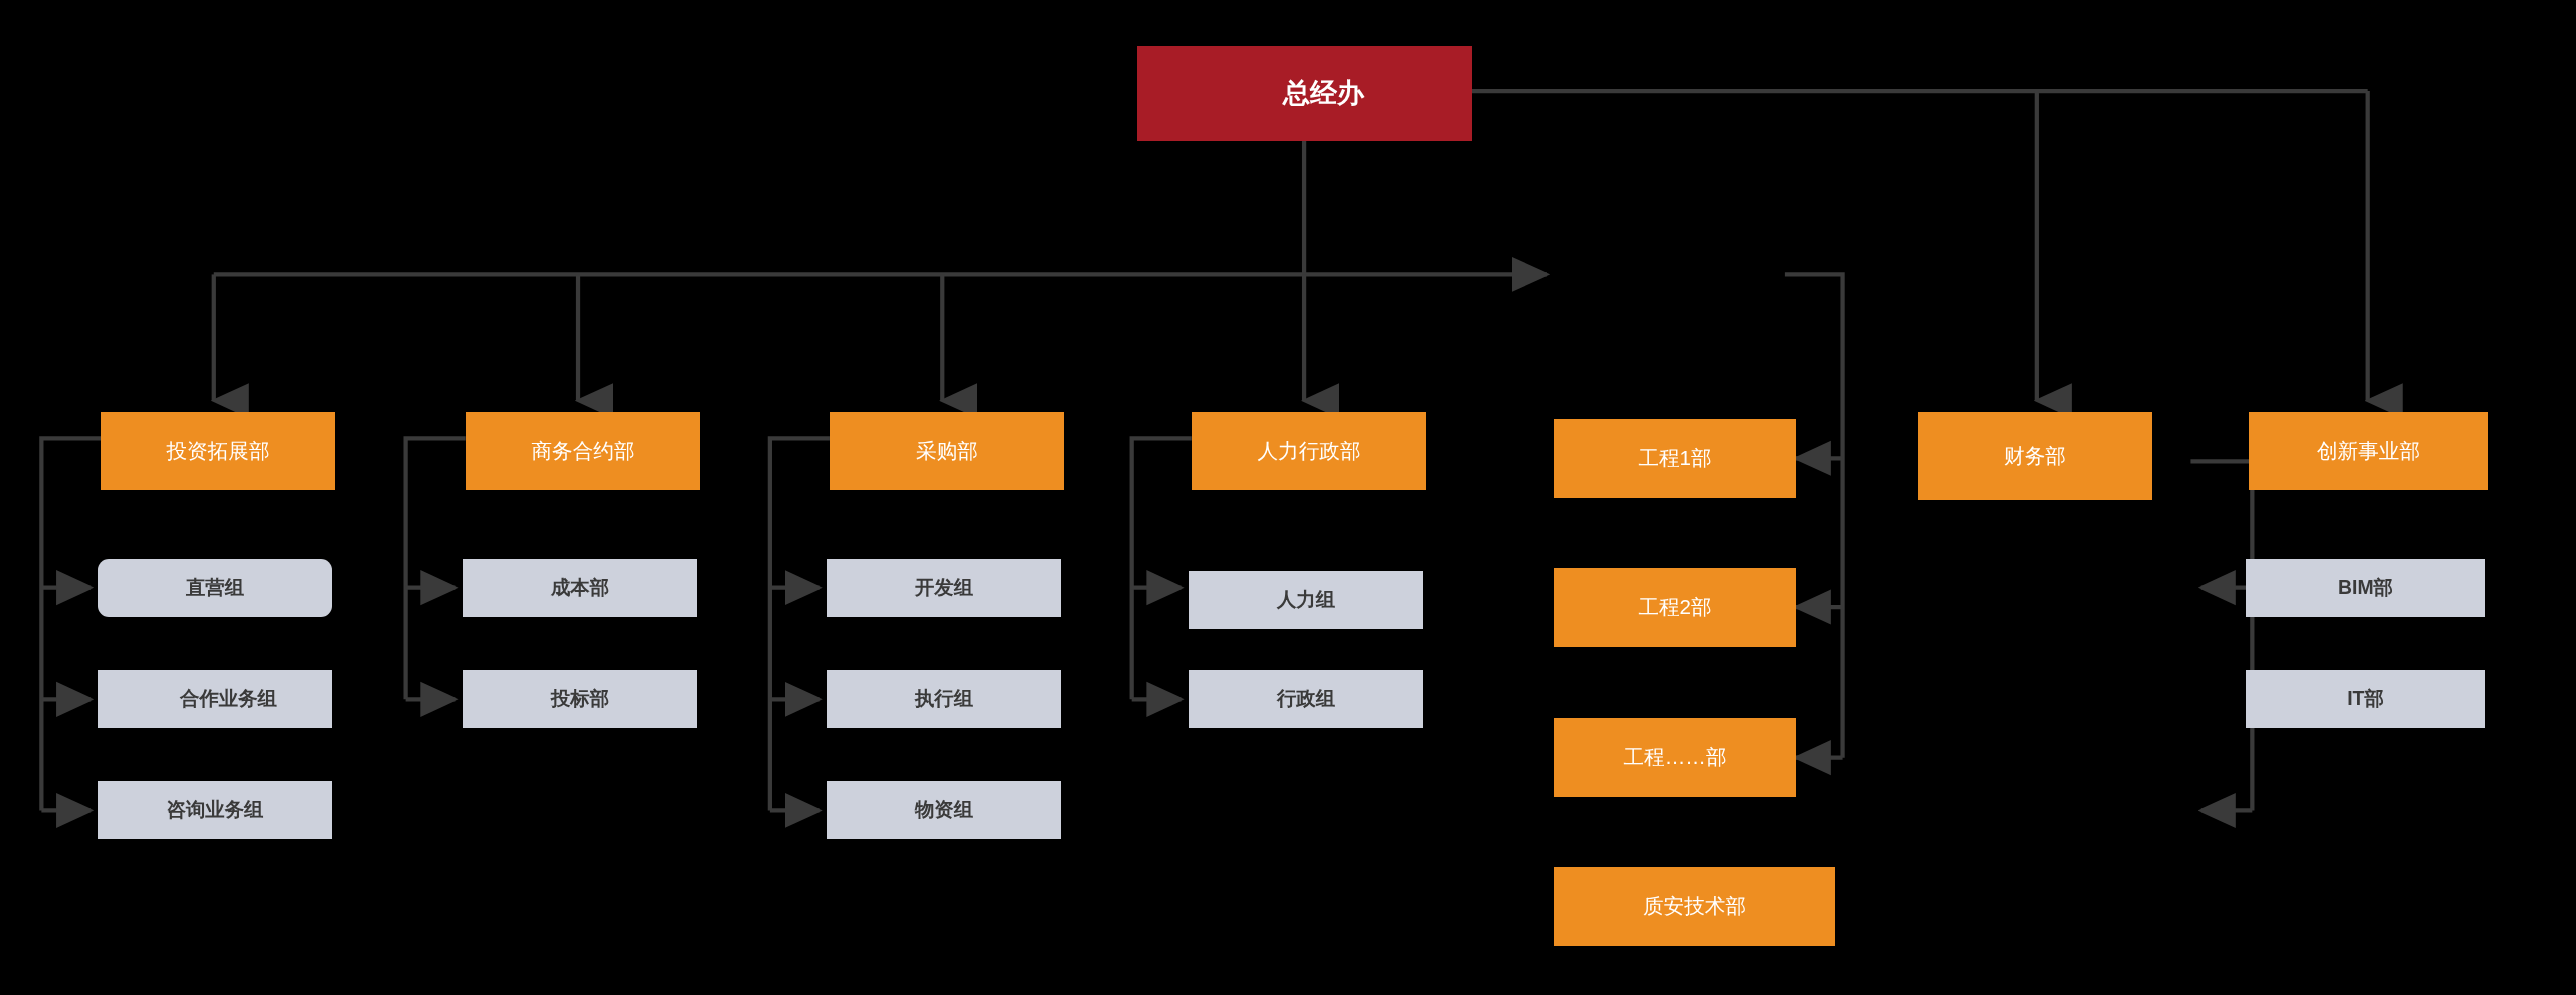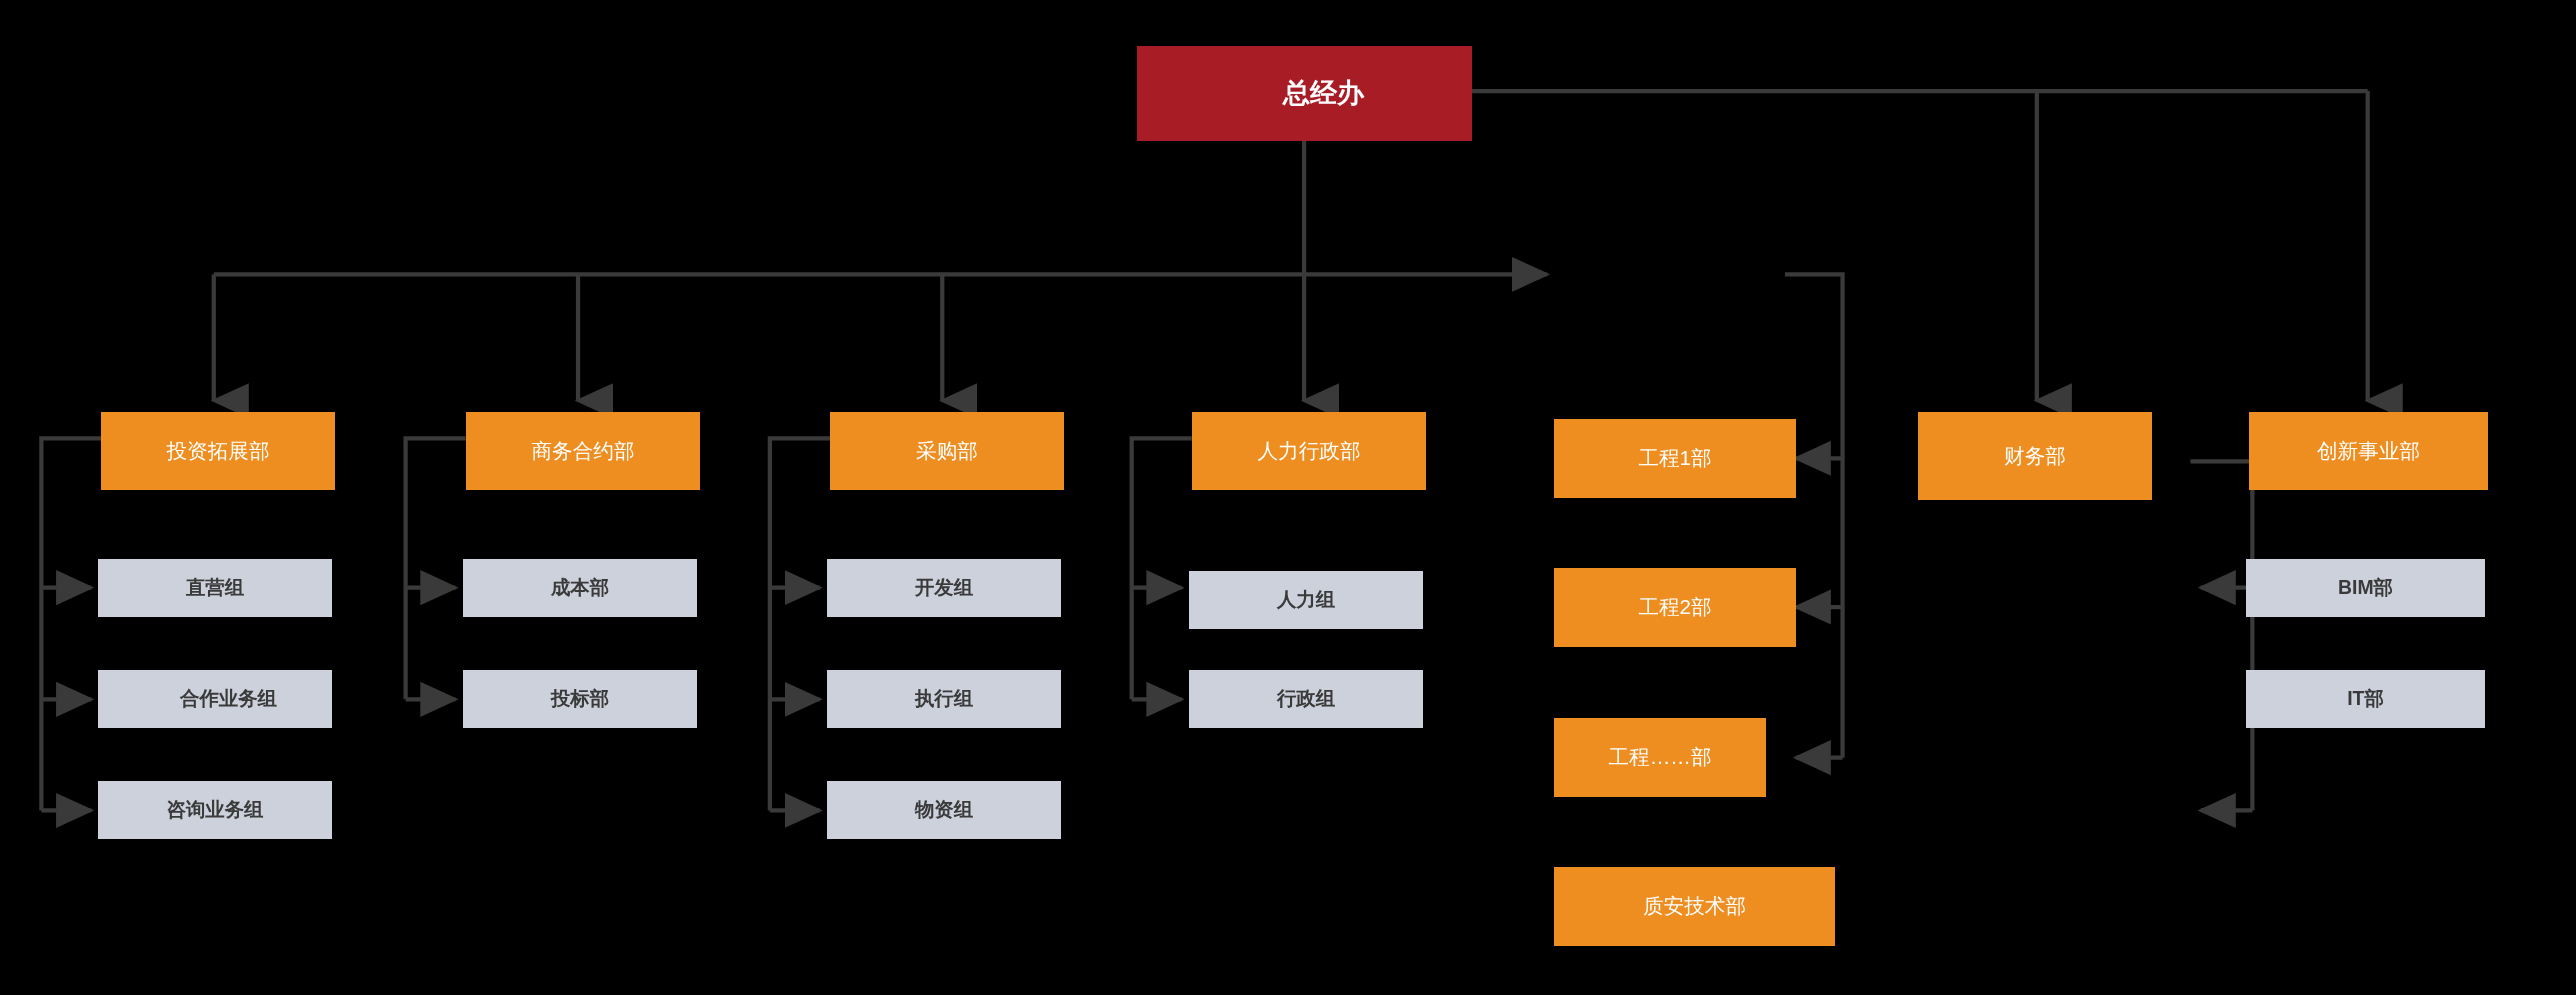--- a/index.html
+++ b/index.html
@@ -74,21 +74,21 @@
     </g>
   </svg>
 
   <div class="node root" style="left:1137px;top:46px;width:335px;height:95px;">
     <span>总经办</span>
   </div>
 
   <div class="node dept" style="left:101px;top:412px;width:234px;height:78px;">
     <span>投资拓展部</span>
   </div>
-  <div class="node team" style="left:98px;top:559px;width:234px;height:58px;">
+  <div class="node team" style="left:98px;top:559px;width:234px;height:58px;border-radius:11px;">
     <span>直营组</span>
   </div>
   <div class="node team" style="left:98px;top:670px;width:234px;height:58px;padding-left:27px;">
     <span>合作业务组</span>
   </div>
   <div class="node dept" style="left:466px;top:412px;width:234px;height:78px;">
     <span>商务合约部</span>
   </div>
 
   <div class="node team" style="left:98px;top:781px;width:234px;height:58px;">
@@ -123,21 +123,21 @@
   <div class="node team" style="left:1189px;top:670px;width:234px;height:58px;">
     <span>行政组</span>
   </div>
 
   <div class="node dept" style="left:1554px;top:419px;width:242px;height:79px;">
     <span>工程1部</span>
   </div>
   <div class="node dept" style="left:1554px;top:568px;width:242px;height:79px;">
     <span>工程2部</span>
   </div>
-  <div class="node dept" style="left:1554px;top:718px;width:212px;height:79px;">
+  <div class="node dept" style="left:1554px;top:718px;width:242px;height:79px;">
     <span>工程……部</span>
   </div>
   <div class="node dept" style="left:1554px;top:867px;width:281px;height:79px;">
     <span>质安技术部</span>
   </div>
 
   <div class="node dept" style="left:1918px;top:412px;width:234px;height:88px;">
     <span>财务部</span>
   </div>
 

